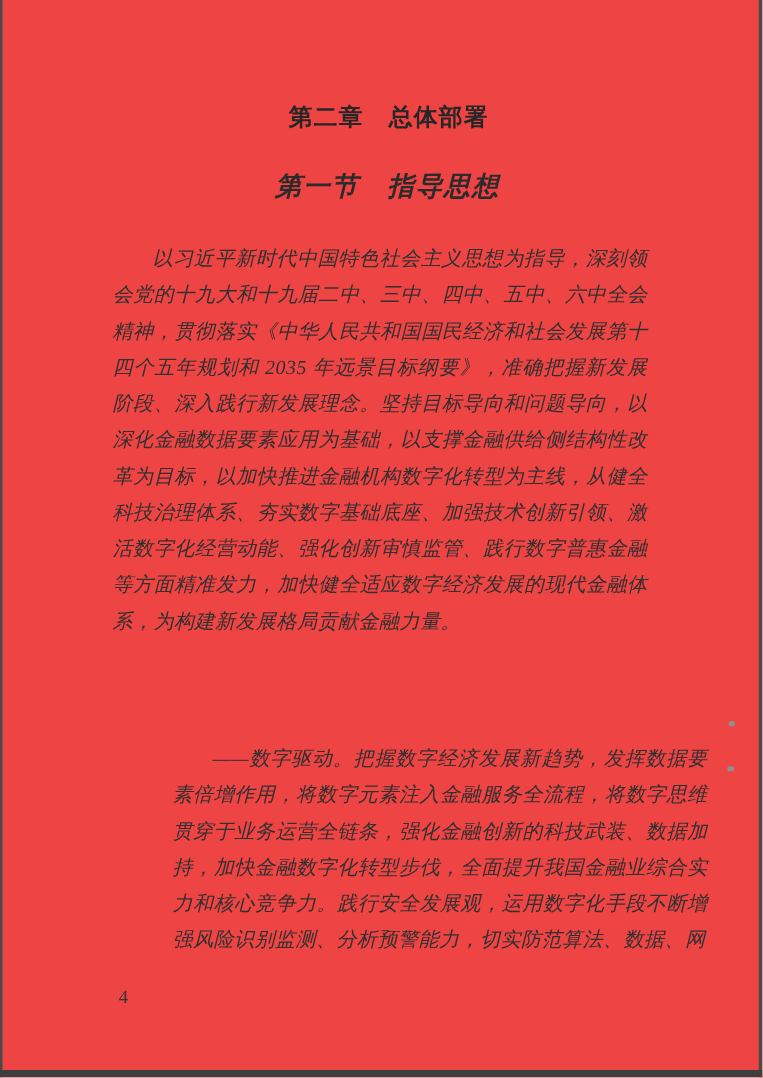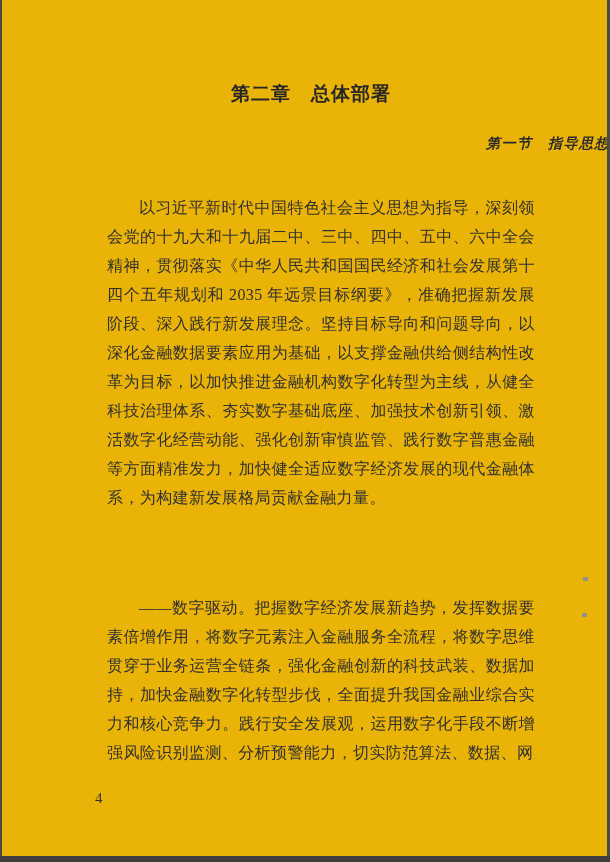--- a/index.html
+++ b/index.html
@@ -1,21 +1,21 @@
 <!DOCTYPE html>
 <html><head>
 <meta charset="utf-8">
 <style>
   * { margin: 0; padding: 0; box-sizing: border-box; }
   html, body { background: #ffffff; }
   .page {
     position: relative;
     width: 610px;
     height: 862px;
-    background: #eab308;
+    background: #ef4444;
     overflow: hidden;
     font-family: "Liberation Serif", "DejaVu Serif", serif;
     color: #2f2f2f;
   }
   .chapter-heading {
     position: absolute;
     top: 81px;
     left: 0;
     width: 100%;
     padding-left: 12px;
@@ -24,44 +24,45 @@
     font-weight: bold;
     font-size: 19px;
     letter-spacing: 1px;
     color: #262626;
   }
   .section-heading {
     position: absolute;
     left: 0;
     width: 100%;
     padding-left: 10px;
-    text-align: right;
+    text-align: center;
     font-family: "Liberation Serif", "DejaVu Serif", serif;
     font-style: italic;
     font-weight: 600;
-    font-size: 14px;
+    font-size: 21px;
     letter-spacing: 1.5px;
     color: #2b2b2b;
   }
   .section-heading.first  { top: 135px; }
   .section-heading.second { top: 540px; }
   .body-para {
     position: absolute;
-    left: 107px;
+    left: 90px;
     width: 428px;
     font-size: 16px;
     line-height: 29px;
     letter-spacing: 0.4px;
     text-align: justify;
     text-justify: inter-ideograph;
     text-indent: 2em;
     color: #303030;
+    font-style: italic;
   }
   .body-para.p1 { top: 193px; }
-  .body-para.p2 { top: 593px; }
+  .body-para.p2 { top: 593px; margin-left: 48px; }
   .page-number {
     position: absolute;
     left: 95px;
     top: 790px;
     font-size: 15px;
     color: #333333;
   }
   
   .scan-edge { position: absolute; background: #4a4a4a; }
   .scan-edge.left   { left: 0; top: 0; width: 2px; height: 862px; }

